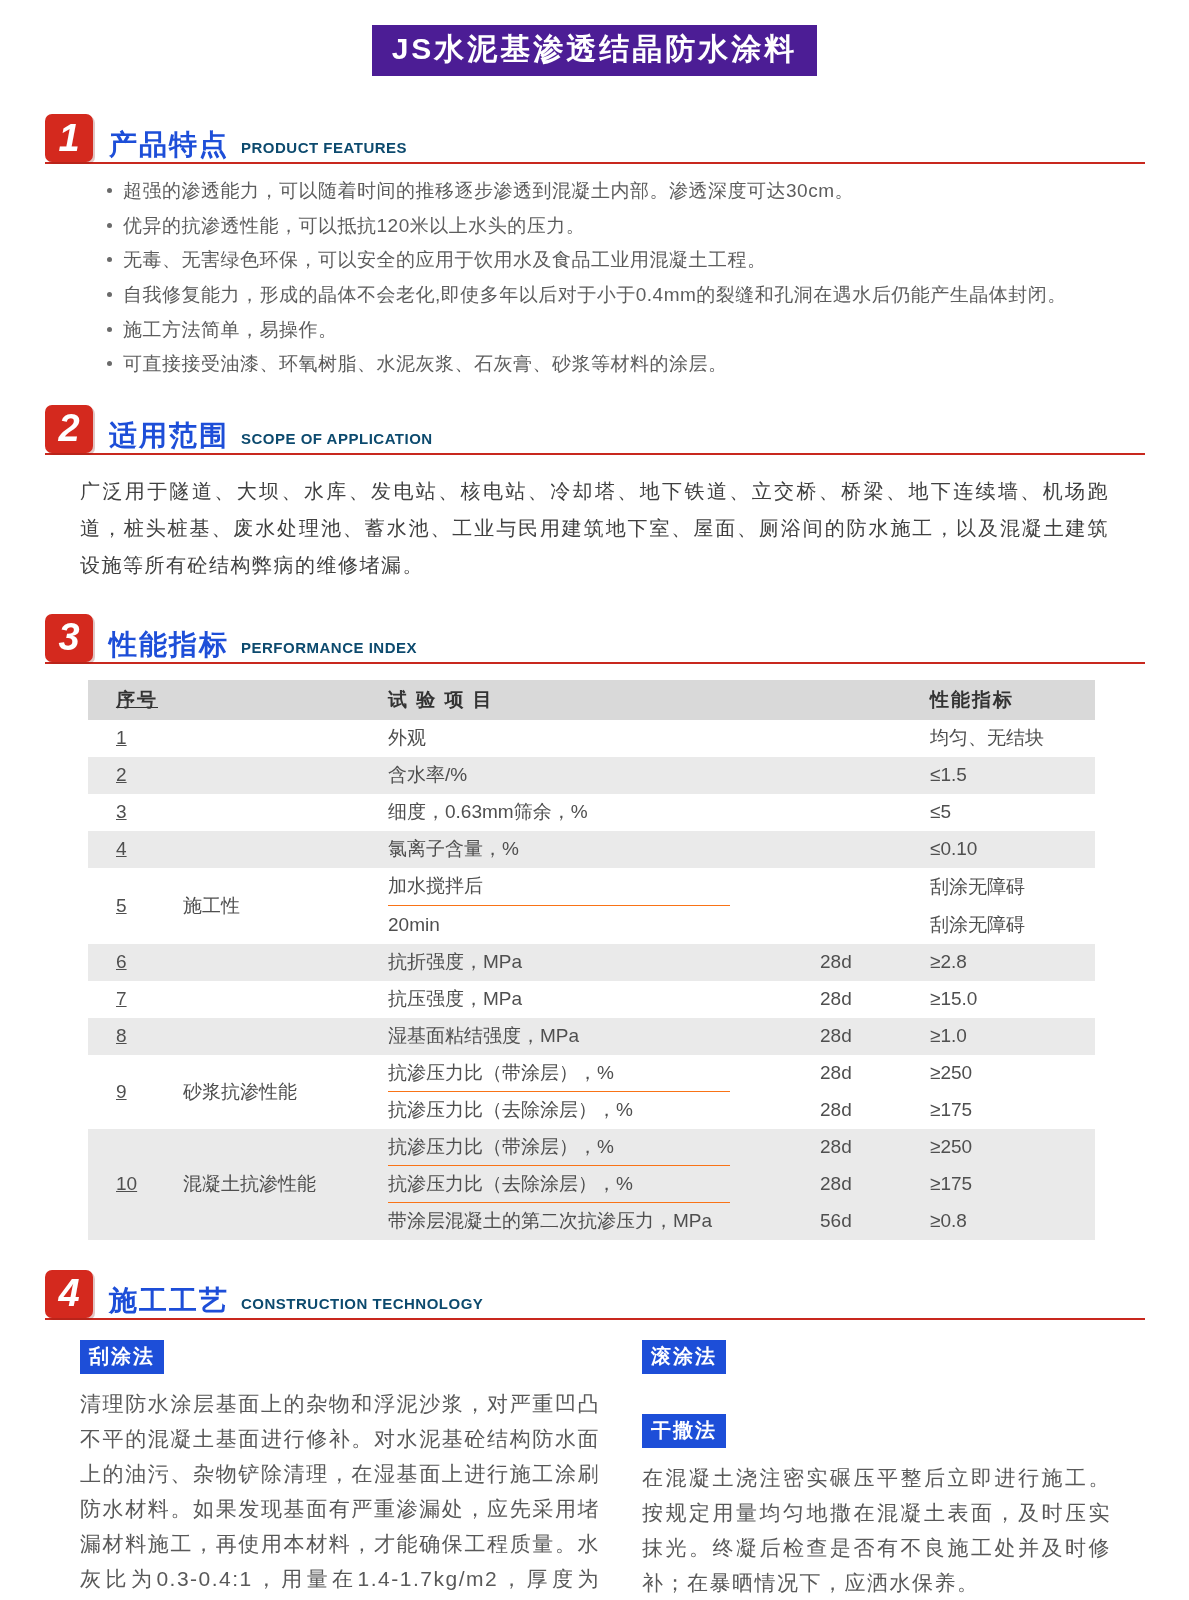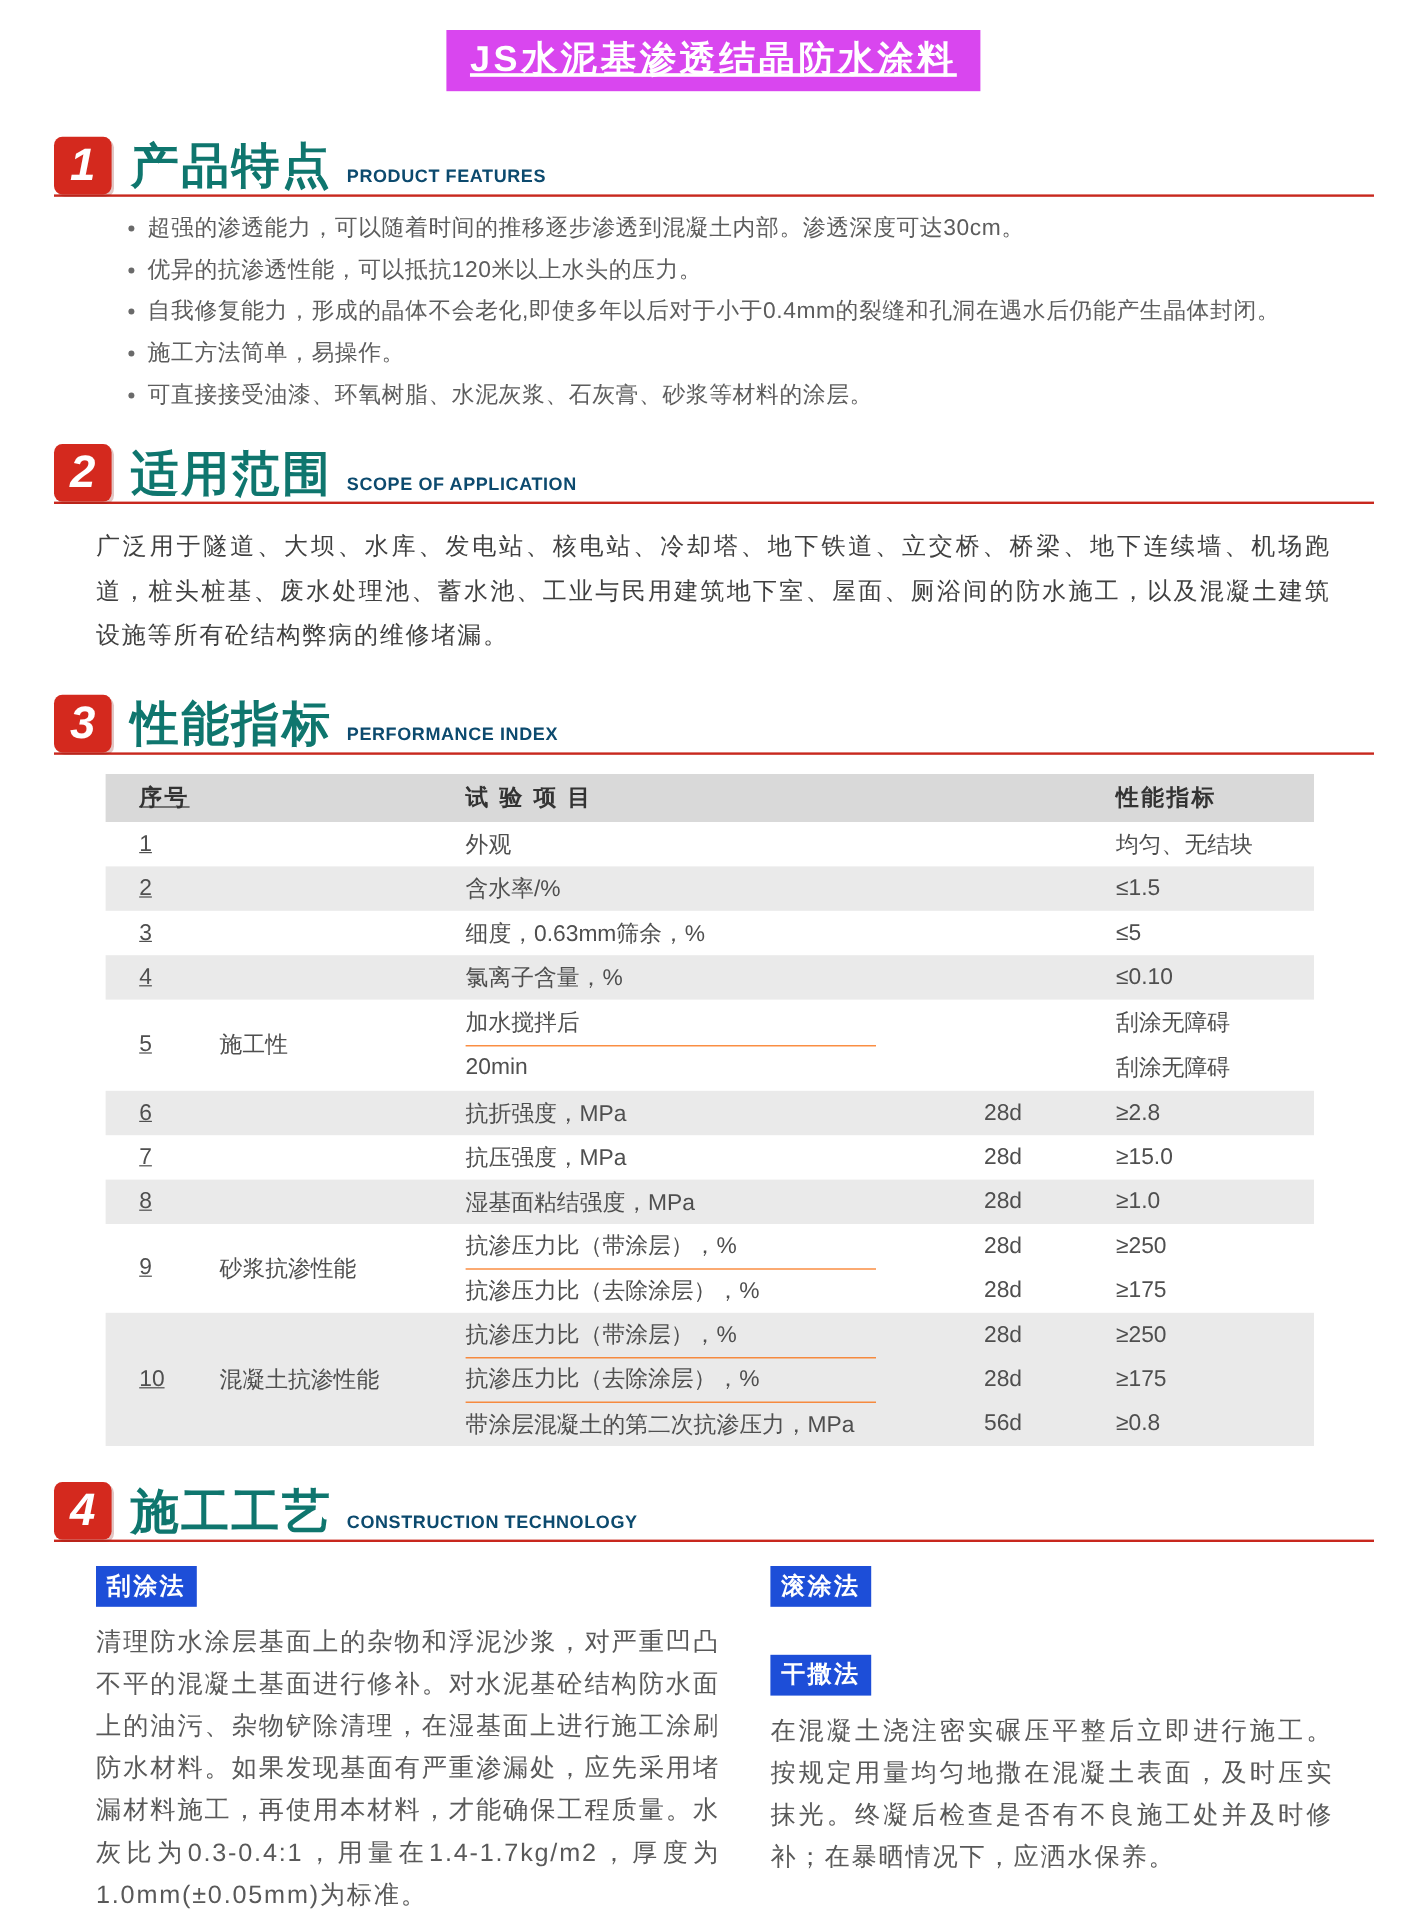--- a/index.html
+++ b/index.html
@@ -4,38 +4,37 @@
 <style>
   html,body{margin:0;padding:0;}
   body{
     width:1189px;height:1600px;background:#ffffff;position:relative;
     font-family:"Liberation Sans","DejaVu Sans",sans-serif;
     color:#4f4f4f;overflow:hidden;
   }
   
   .banner-wrap{text-align:center;padding-top:25px;}
   .banner{
-    display:inline-block;background:#d946ef;color:#ffffff;
+    display:inline-block;background:#4c1d95;color:#ffffff;
     font-size:30px;font-weight:bold;letter-spacing:3px;
     padding:4px 20px 6px 20px;
-    text-decoration:underline;
   }
   
   .sec-head{
     display:flex;align-items:flex-end;
     margin:0 44px 0 45px;border-bottom:2px solid #c8281e;
   }
   .sec-badge{
     width:48px;height:48px;background:#d4291e;border-radius:7px;
     color:#ffffff;font-size:38px;font-weight:bold;font-style:italic;
     display:flex;align-items:center;justify-content:center;
     box-shadow:2px 2px 0 rgba(140,25,15,.25);flex:0 0 48px;
   }
   .sec-title{
-    color:#0f766e;font-size:40px;font-weight:bold;letter-spacing:2px;
+    color:#1d4ed8;font-size:28px;font-weight:bold;letter-spacing:2px;
     margin-left:16px;line-height:1;padding-bottom:3px;
   }
   .sec-sub{
     color:#0c4a6e;font-size:15px;font-weight:bold;letter-spacing:.5px;
     margin-left:12px;padding-bottom:6px;
   }
   
   .bullets{list-style:none;margin:14px 60px 0 106px;padding:0;}
   .bullets li{
     position:relative;padding-left:17px;font-size:19px;color:#5d5d5d;
@@ -88,20 +87,21 @@
 </div>
 
 <div class="sec-head s1">
   <div class="sec-badge">1</div>
   <div class="sec-title">产品特点</div>
   <div class="sec-sub">PRODUCT FEATURES</div>
 </div>
 <ul class="bullets">
   <li>超强的渗透能力，可以随着时间的推移逐步渗透到混凝土内部。渗透深度可达30cm。</li>
   <li>优异的抗渗透性能，可以抵抗120米以上水头的压力。</li>
+  <li>无毒、无害绿色环保，可以安全的应用于饮用水及食品工业用混凝土工程。</li>
   <li>自我修复能力，形成的晶体不会老化,即使多年以后对于小于0.4mm的裂缝和孔洞在遇水后仍能产生晶体封闭。</li>
   <li>施工方法简单，易操作。</li>
   <li>可直接接受油漆、环氧树脂、水泥灰浆、石灰膏、砂浆等材料的涂层。</li>
 </ul>
 
 <div class="sec-head s2">
   <div class="sec-badge">2</div>
   <div class="sec-title">适用范围</div>
   <div class="sec-sub">SCOPE OF APPLICATION</div>
 </div>

